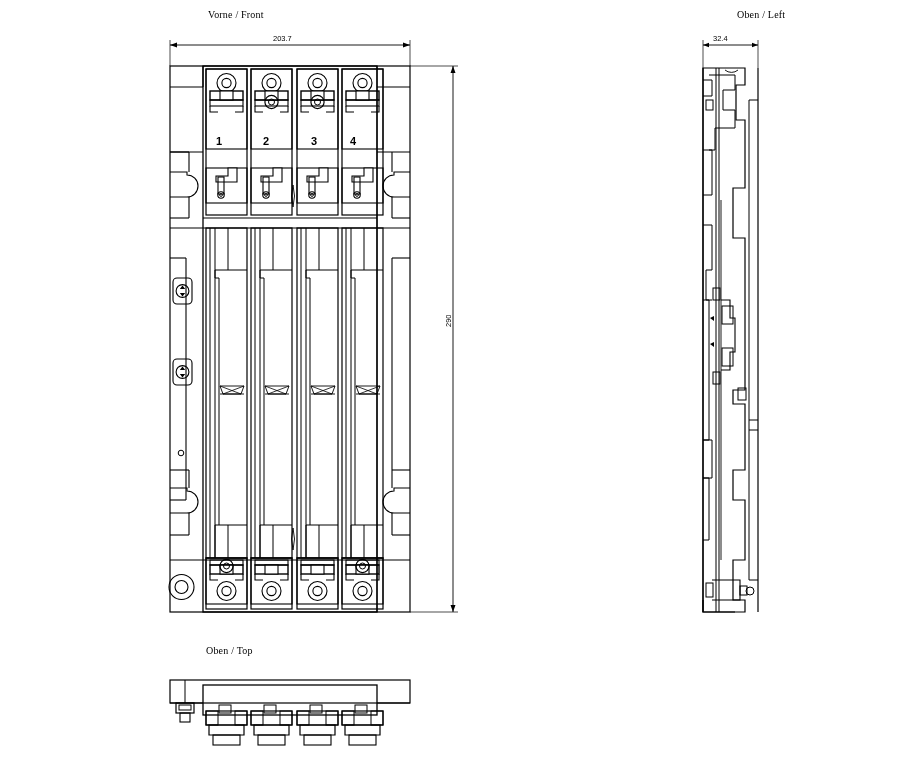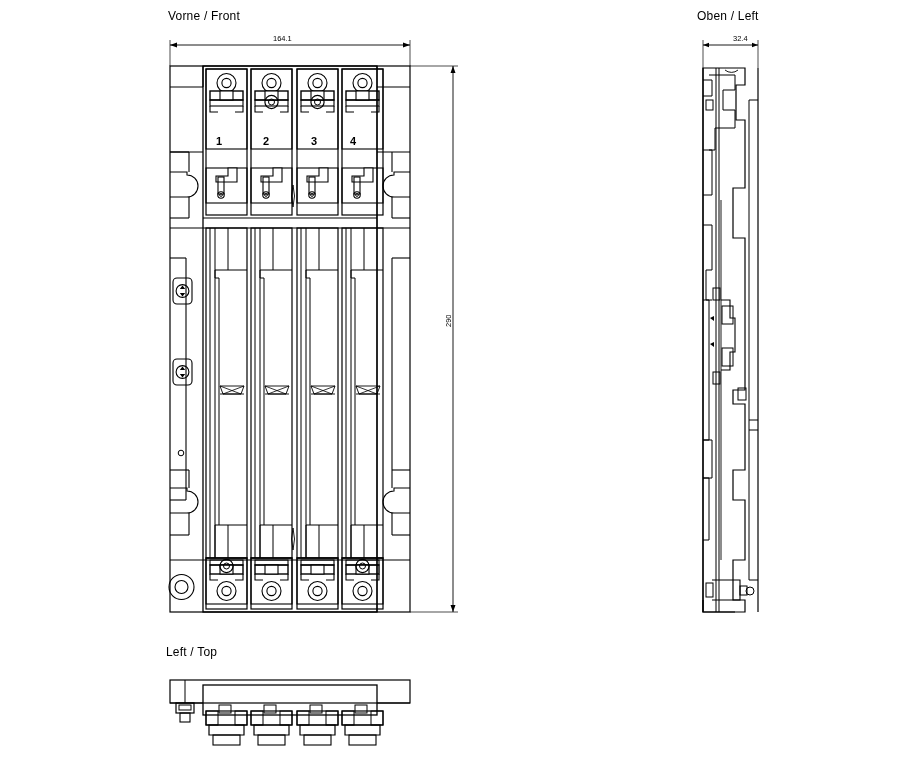--- a/index.html
+++ b/index.html
@@ -17,39 +17,40 @@
   }
   #drawing-canvas {
     position: absolute;
     left: 0;
     top: 0;
     width: 916px;
     height: 757px;
   }
   .view-label {
     position: absolute;
-    font-family: Liberation Sans, sans-serif;
-    font-size: 12px;
+    font-family: Liberation Serif, serif;
+    font-size: 10px;
     color: #000000;
     letter-spacing: 0.2px;
     white-space: nowrap;
+    margin-left: 40px;
   }
   #label-front { left: 168px; top: 9px; }
   #label-left  { left: 697px; top: 9px; }
   #label-top   { left: 166px; top: 645px; }
 
   .dim-text {
     position: absolute;
     font-family: "Liberation Sans", sans-serif;
     font-size: 7.5px;
     color: #000000;
     white-space: nowrap;
   }
   #dim-width-front { left: 273px; top: 34px; }
-  #dim-width-left  { left: 713px; top: 34px; margin-left: 20px; }
+  #dim-width-left  { left: 713px; top: 34px; }
   #dim-height-front {
     left: 444px;
     top: 327px;
     transform: rotate(-90deg);
     transform-origin: left top;
   }
 
   .pole-number {
     position: absolute;
     font-family: "Liberation Sans", sans-serif;
@@ -58,23 +59,23 @@
     color: #000000;
   }
 </style>
 </head>
 <body>
 
 <div class="view-label" id="label-front">Vorne / Front</div>
 
 <div class="view-label" id="label-left">Oben / Left</div>
 
-<div class="view-label" id="label-top">Left / Top</div>
-
-<div class="dim-text" id="dim-width-front">164.1</div>
+<div class="view-label" id="label-top">Oben / Top</div>
+
+<div class="dim-text" id="dim-width-front">203.7</div>
 
 <div class="dim-text" id="dim-width-left">32.4</div>
 
 <div class="dim-text" id="dim-height-front">290</div>
 
 <div class="pole-number" style="left:216px; top:135px;">1</div>
 <div class="pole-number" style="left:263px; top:135px;">2</div>
 <div class="pole-number" style="left:311px; top:135px;">3</div>
 <div class="pole-number" style="left:350px; top:135px;">4</div>
 

